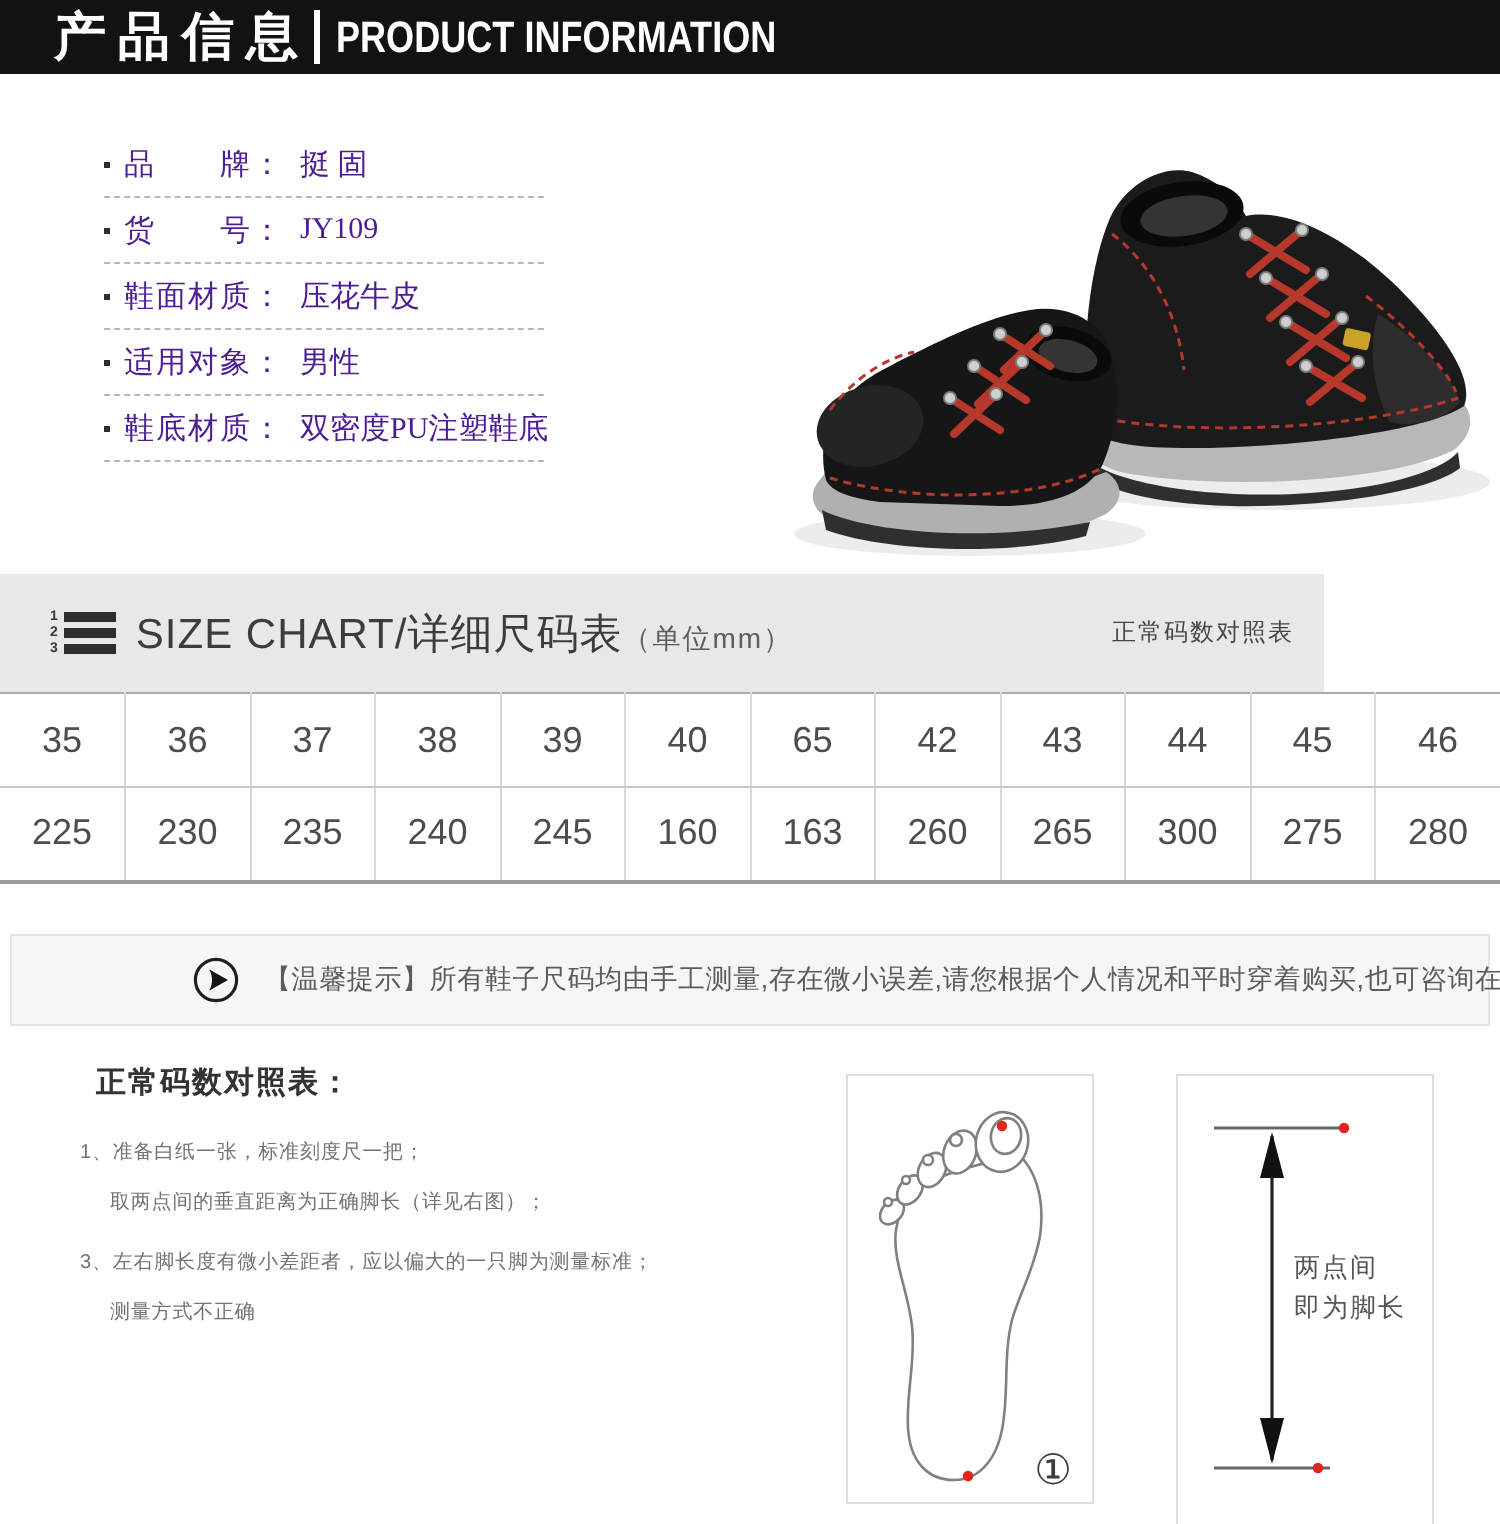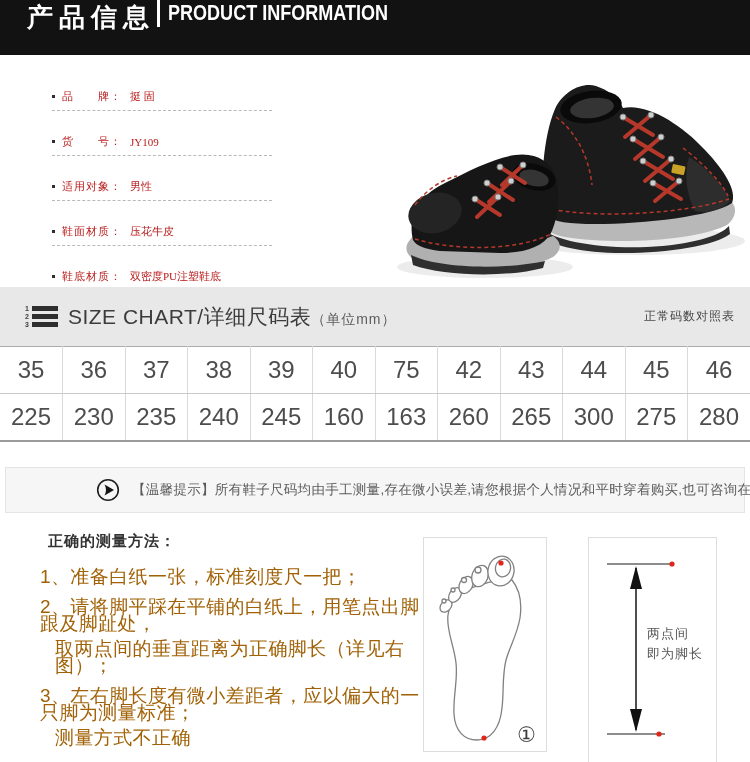--- a/index.html
+++ b/index.html
@@ -1,68 +1,68 @@
 <!DOCTYPE html>
 <html><head>
 <meta charset="utf-8">
 <style>
   * { margin:0; padding:0; box-sizing:border-box; }
   html,body { background:#fff; }
   body { font-family:"Liberation Sans","DejaVu Sans",sans-serif; }
   #page { position:relative; width:750px; height:762px; background:#fff; overflow:hidden; }
 
   
-  .topbar { position:absolute; left:0; top:0; width:750px; height:55px; background:#121212;
-            display:flex; align-items:flex-start; }
+  .topbar { position:absolute; left:0; top:0; width:750px; height:37px; background:#121212;
+            display:flex; align-items:center; }
   .topbar .t-cn { color:#fff; font-size:26px; font-weight:bold; letter-spacing:6px; margin-left:27px; }
   .topbar .t-div { width:3px; height:27px; background:#fff; margin:0 8px 0 2px; }
   .topbar .t-en { color:#fff; font-size:22px; font-weight:bold; letter-spacing:0px;
                   transform:scaleX(.82); transform-origin:left center; white-space:nowrap; }
 
   
   .specs { position:absolute; left:52px; top:66px; width:220px; }
   .spec-row { display:flex; align-items:center; padding:7px 0 6px 0;
-              border-bottom:1px dashed #b9b9b9; font-size:11px; color:#b91c1c;margin-top:16px; }
+              border-bottom:1px dashed #b9b9b9; font-size:15px; color:#4c1d95; }
   .spec-bullet { width:3px; height:3px; background:#2e2e2e; margin-right:7px; flex:none; }
   .spec-label { white-space:pre; letter-spacing:1px; }
   .spec-value { margin-left:8px; white-space:nowrap; font-family:"Liberation Serif","DejaVu Sans",serif; }
 
   
   .shoe-photo { position:absolute; left:395px; top:45px; width:355px; height:240px; }
 
   
-  .size-header { position:absolute; left:0; top:287px; width:750px; height:59px; background:#e9e8e8;
+  .size-header { position:absolute; left:0; top:287px; width:662px; height:59px; background:#e9e8e8;
                  display:flex; align-items:center; padding:0 15px 0 25px; }
   .list-icon { display:flex; align-items:center; margin-right:10px; }
   .list-icon .nums { display:flex; flex-direction:column; justify-content:center; margin-right:3px; }
   .list-icon .nums span { font-size:7px; line-height:8px; color:#3a3a3a; font-weight:bold; text-align:center; }
   .list-icon .bars { display:flex; flex-direction:column; }
   .list-icon .bars i { width:26px; height:5px; background:#2e2e2e; margin:1.5px 0; }
   .sc-title { font-size:21px; color:#3c3c3c; letter-spacing:0.5px; }
   .sc-unit { font-size:14px; color:#5d5d5d; letter-spacing:1px; }
   .sc-note { margin-left:auto; font-size:12px; color:#474747; letter-spacing:1px; }
 
   
   table.size-table { position:absolute; left:0; top:346px; width:750px; border-collapse:collapse;
                      table-layout:fixed; border-top:1px solid #ababab; border-bottom:2px solid #9b9b9b; }
   table.size-table td { height:47px; text-align:center; vertical-align:middle;
-                        font-size:24px; color:#4d4d4d; border-left:1px solid #d9d9d9; }
+                        font-size:18px; color:#4d4d4d; border-left:1px solid #d9d9d9; }
   table.size-table td:first-child { border-left:none; }
   table.size-table tr:first-child td { border-bottom:1px solid #c9c9c9; }
 
   
   .tip { position:absolute; left:5px; top:467px; width:740px; height:46px; background:#f6f6f6;
          border:1px solid #e4e4e4; display:flex; align-items:center; }
   .tip-icon { flex:none; margin-left:90px; width:24px; height:24px; }
   .tip-text { margin-left:12px; font-size:13.5px; color:#5c5c5c; letter-spacing:0.3px; white-space:nowrap; }
 
   
   .measure { position:absolute; left:40px; top:532px; width:390px; }
   .m-title { font-size:15px; font-weight:bold; color:#333; letter-spacing:1px; margin-left:8px; margin-bottom:17px; }
-  .m-line { font-size:19px; color:#a16207; line-height:17px; margin-bottom:13px; letter-spacing:0.4px; }
+  .m-line { font-size:10px; color:#737373; line-height:17px; margin-bottom:13px; letter-spacing:0.4px; }
   .m-line.cont { margin-top:-5px; padding-left:15px; }
 
   
   .diag { position:absolute; background:#fff; border:1px solid #ddd; }
   .diag1 { left:423px; top:537px; width:124px; height:215px; }
   .diag2 { left:588px; top:537px; width:129px; height:258px; }
   .diag svg { position:absolute; left:0; top:0; }
   .circ-num { position:absolute; right:10px; bottom:4px; font-size:21px; color:#3d3d3d;
               font-family:"DejaVu Sans",sans-serif; }
   .arrow-note { position:absolute; left:58px; top:86px; font-size:13px; color:#555;
@@ -85,27 +85,27 @@
       <span class="spec-label">品　　牌：</span>
       <span class="spec-value">挺 固</span>
     </div>
     <div class="spec-row">
       <span class="spec-bullet"></span>
       <span class="spec-label">货　　号：</span>
       <span class="spec-value">JY109</span>
     </div>
     <div class="spec-row">
       <span class="spec-bullet"></span>
+      <span class="spec-label">鞋面材质：</span>
+      <span class="spec-value">压花牛皮</span>
+    </div>
+    <div class="spec-row">
+      <span class="spec-bullet"></span>
       <span class="spec-label">适用对象：</span>
       <span class="spec-value">男性</span>
-    </div>
-    <div class="spec-row">
-      <span class="spec-bullet"></span>
-      <span class="spec-label">鞋面材质：</span>
-      <span class="spec-value">压花牛皮</span>
     </div>
     <div class="spec-row">
       <span class="spec-bullet"></span>
       <span class="spec-label">鞋底材质：</span>
       <span class="spec-value">双密度PU注塑鞋底</span>
     </div>
   </section>
 
   <div class="shoe-photo">
     <svg width="355" height="240" viewBox="0 0 355 240">
@@ -194,21 +194,21 @@
 
   <table class="size-table">
     <tbody>
         <tr>
       <td>35</td>
       <td>36</td>
       <td>37</td>
       <td>38</td>
       <td>39</td>
       <td>40</td>
-      <td>75</td>
+      <td>65</td>
       <td>42</td>
       <td>43</td>
       <td>44</td>
       <td>45</td>
       <td>46</td>
     </tr>
     <tr>
       <td>225</td>
       <td>230</td>
       <td>235</td>
@@ -229,23 +229,22 @@
     <span class="tip-icon">
       <svg width="24" height="24" viewBox="0 0 24 24">
         <circle cx="12" cy="12" r="10.3" fill="none" stroke="#1f1f1f" stroke-width="1.6"></circle>
         <path d="M8.5,6.6 L18,12 L8.5,17.4 C10.5,14 10.5,10 8.5,6.6 Z" fill="#141414"></path>
       </svg>
     </span>
     <span class="tip-text">【温馨提示】所有鞋子尺码均由手工测量,存在微小误差,请您根据个人情况和平时穿着购买,也可咨询在线客服.</span>
   </div>
 
   <div class="measure">
-    <div class="m-title">正确的测量方法：</div>
+    <div class="m-title">正常码数对照表：</div>
     <div class="m-line">1、准备白纸一张，标准刻度尺一把；</div>
-    <div class="m-line">2、请将脚平踩在平铺的白纸上，用笔点出脚跟及脚趾处，</div>
     <div class="m-line cont">取两点间的垂直距离为正确脚长（详见右图）；</div>
     <div class="m-line">3、左右脚长度有微小差距者，应以偏大的一只脚为测量标准；</div>
     <div class="m-line cont">测量方式不正确</div>
   </div>
 
   <div class="diag diag1">
     <svg width="124" height="215" viewBox="0 0 124 215">
       <g fill="#ffffff" stroke="#808080" stroke-width="1.3">
         <path d="M88,42 C96,52 98,66 96,80 C93,97 86,108 82,122 C78,138 80,154 78,170 C76,191 66,202 53,202 C40,202 31,193 30,176 C29,158 34,142 32,125 C30,107 22,92 24,77 C26,64 33,55 42,52 C55,47 75,40 88,42 Z"></path>
         <ellipse cx="22" cy="68" rx="5" ry="7" transform="rotate(42 22 68)"></ellipse>

